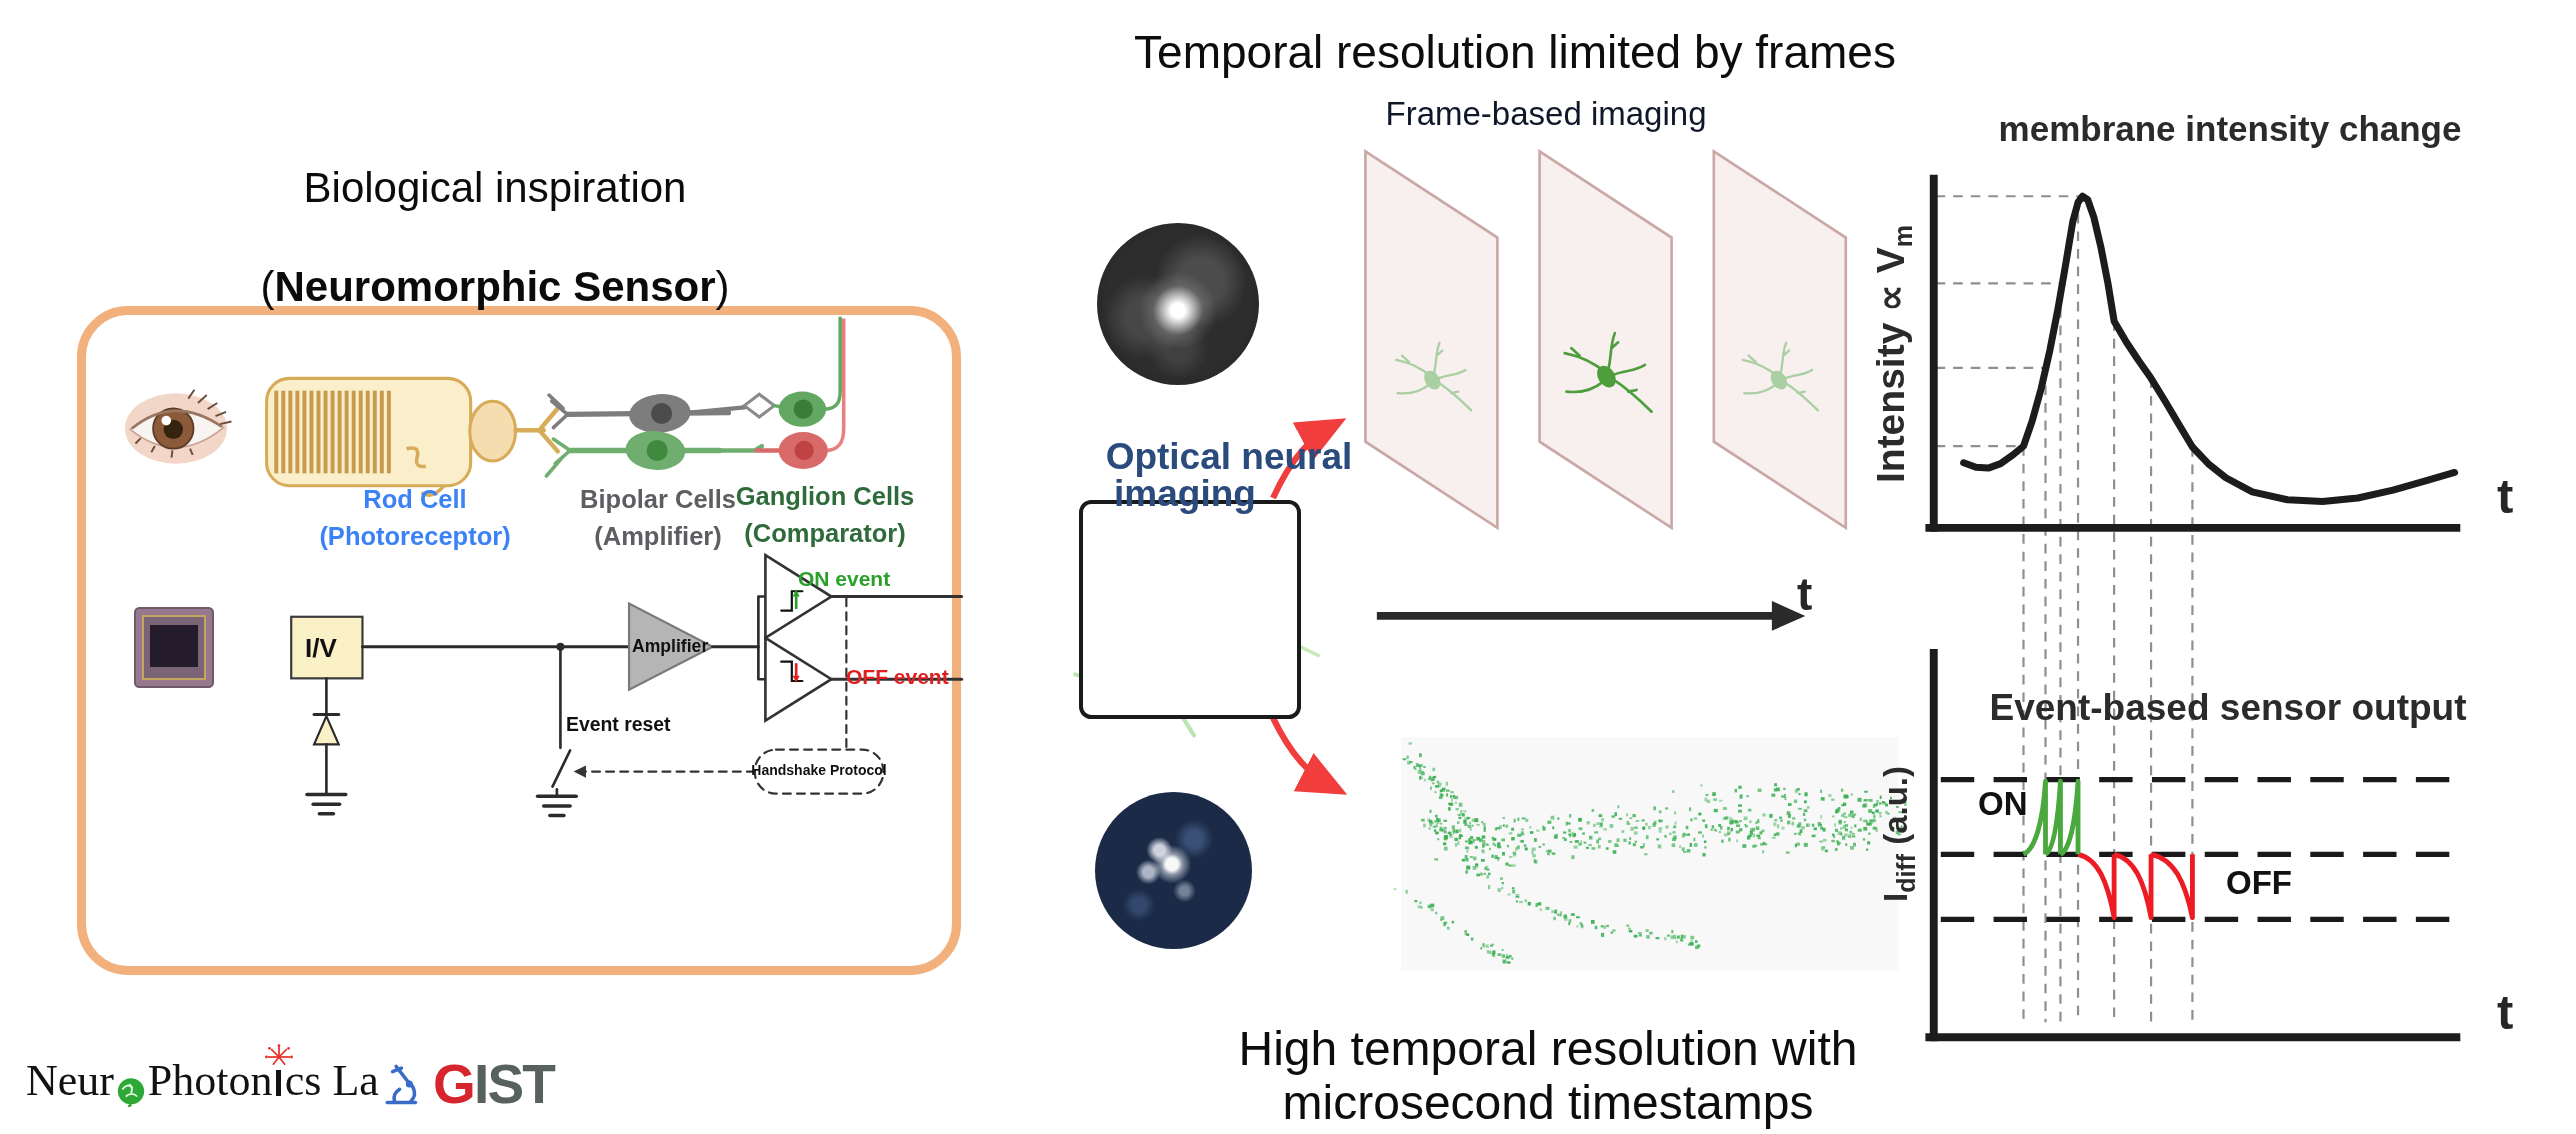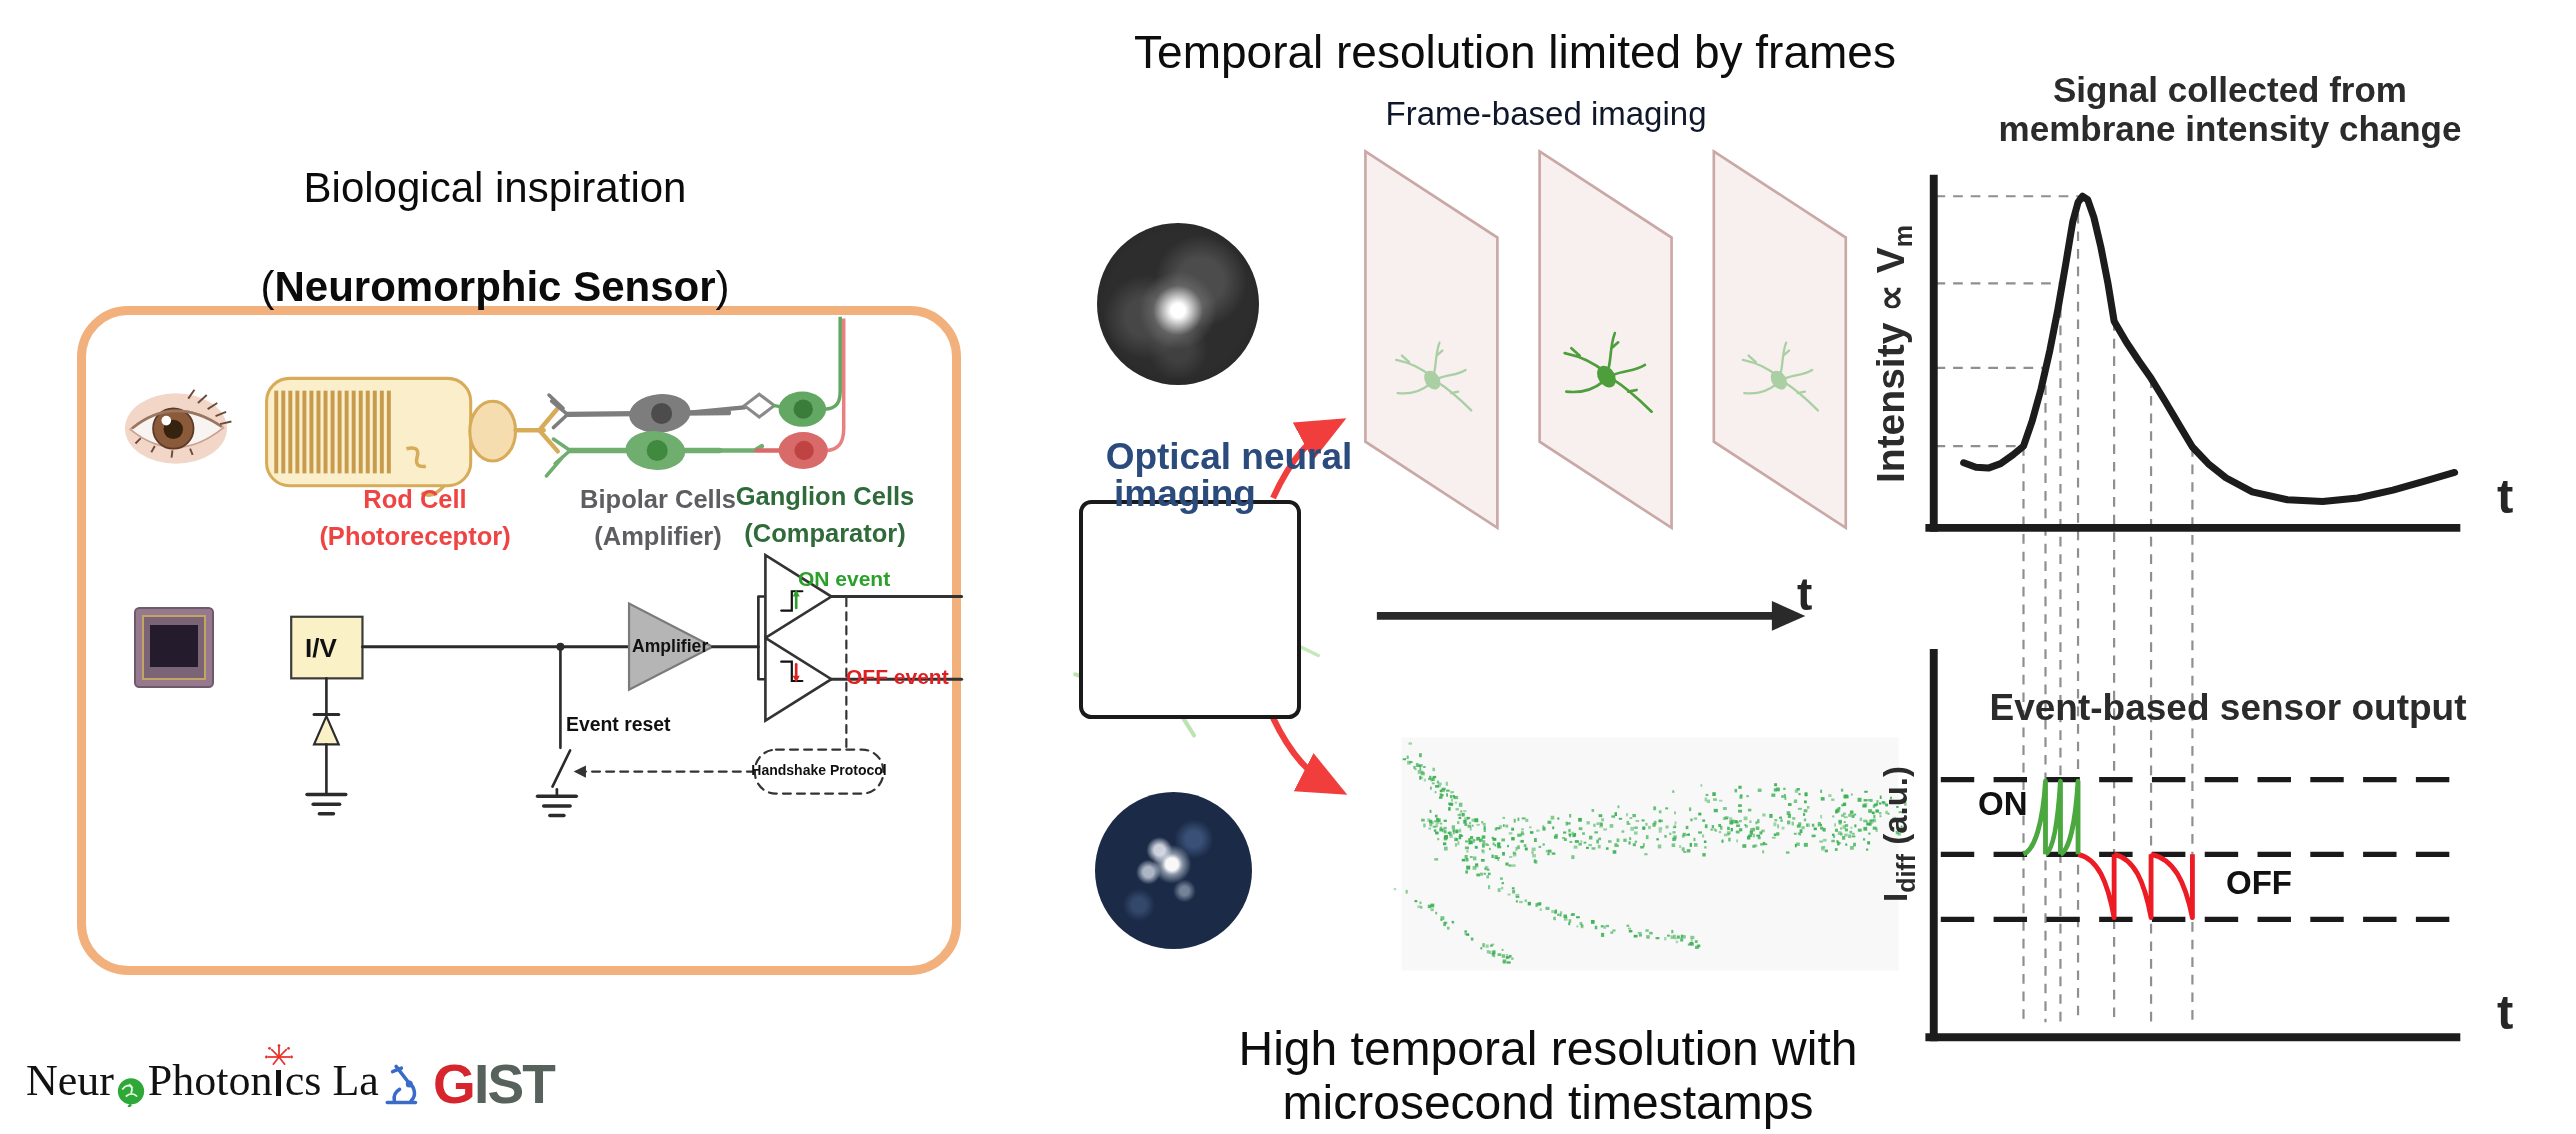--- a/index.html
+++ b/index.html
@@ -6,21 +6,21 @@
   #canvas{position:relative;width:2576px;height:1135px;background:#ffffff;overflow:hidden;
           font-family:"Liberation Sans","DejaVu Sans",sans-serif;color:#111;}
   svg.layer{position:absolute;left:0;top:0;width:2576px;height:1135px;pointer-events:none;}
   .txt{position:absolute;white-space:nowrap;}
   .center{transform:translateX(-50%);text-align:center;}
   .vrot{transform:translate(-50%,-50%) rotate(-90deg);}
   
   #bio-box{position:absolute;left:77px;top:306px;width:866px;height:651px;border:9.7px solid #f2b17c;border-radius:51px;background:#fff;}
   .bio-title{font-size:42px;line-height:56px;color:#0b0b0b;}
   .cell-label{font-size:25.5px;font-weight:bold;line-height:35px;}
-  .rod-c{color:#ef4444}.bip-c{color:#5e5e62}.gan-c{color:#2f6b3a}
+  .rod-c{color:#3b82f6}.bip-c{color:#5e5e62}.gan-c{color:#2f6b3a}
   .circ-small{font-weight:bold;color:#111;}
   #chip{position:absolute;left:134px;top:607px;width:80px;height:81px;border-radius:5.3px;
         background:#96798f;border:2.6px solid #6f5a6a;box-sizing:border-box;}
   #chip .ring{position:absolute;left:6.2px;top:6.2px;right:6.2px;bottom:6.2px;border:2.6px solid #c2a55e;background:#7a6475;}
   #chip .core{position:absolute;left:14px;top:16px;right:14px;bottom:19.4px;background:#241c2c;}
   
   #gray-circle{position:absolute;left:1097px;top:223px;width:162px;height:162px;border-radius:50%;
     background:
       radial-gradient(circle at 50% 54%, #ffffff 0 7px, rgba(255,255,255,.8) 11.4px, rgba(170,170,170,.25) 25px, rgba(120,120,120,0) 39px),
       radial-gradient(circle at 64% 36%, rgba(200,200,200,.20) 0 23px, rgba(200,200,200,0) 46px),
@@ -1053,21 +1053,20 @@
   </div>
 
   <div class="txt center mid-title" style="left:1515px;top:25px;">Temporal resolution limited by frames</div>
   <div class="txt center sub-title" style="left:1546px;top:95px;">Frame-based imaging</div>
   <div class="txt center optical-t" style="left:1185px;top:438px;margin-left:44px;">Optical neural</div>
   <div class="txt center optical-t" style="left:1185px;top:475px;">imaging</div>
   <div class="txt axis-t" style="left:1797px;top:567px;font-size:46px;">t</div>
   <div class="txt center big-bottom" style="left:1548px;top:1021px;">High temporal resolution with</div>
   <div class="txt center big-bottom" style="left:1548px;top:1075px;">microsecond timestamps</div>
 
-  <div class="txt center plot-title" style="left:2230px;top:70px;">Signal collected from</div>
   <div class="txt center plot-title" style="left:2230px;top:109px;">membrane intensity change</div>
   <div class="txt vrot ylab" style="left:1893px;top:354px;"><span>Intensity ∝ V</span><sub>m</sub></div>
   <div class="txt axis-t" style="left:2497px;top:468px;">t</div>
   <div class="txt center plot-title" style="left:2228px;top:648px;font-size:37px;margin-top:40px;">Event-based sensor output</div>
   <div class="txt vrot ylab" style="left:1899px;top:834px;font-size:33px;"><span>I</span><sub>diff</sub><span> (a.u.)</span></div>
   <div class="txt axis-t" style="left:2497px;top:984px;">t</div>
   <div class="txt onoff" style="left:1978px;top:785px;">ON</div>
   <div class="txt onoff" style="left:2226px;top:864px;">OFF</div>
 
 </div>

